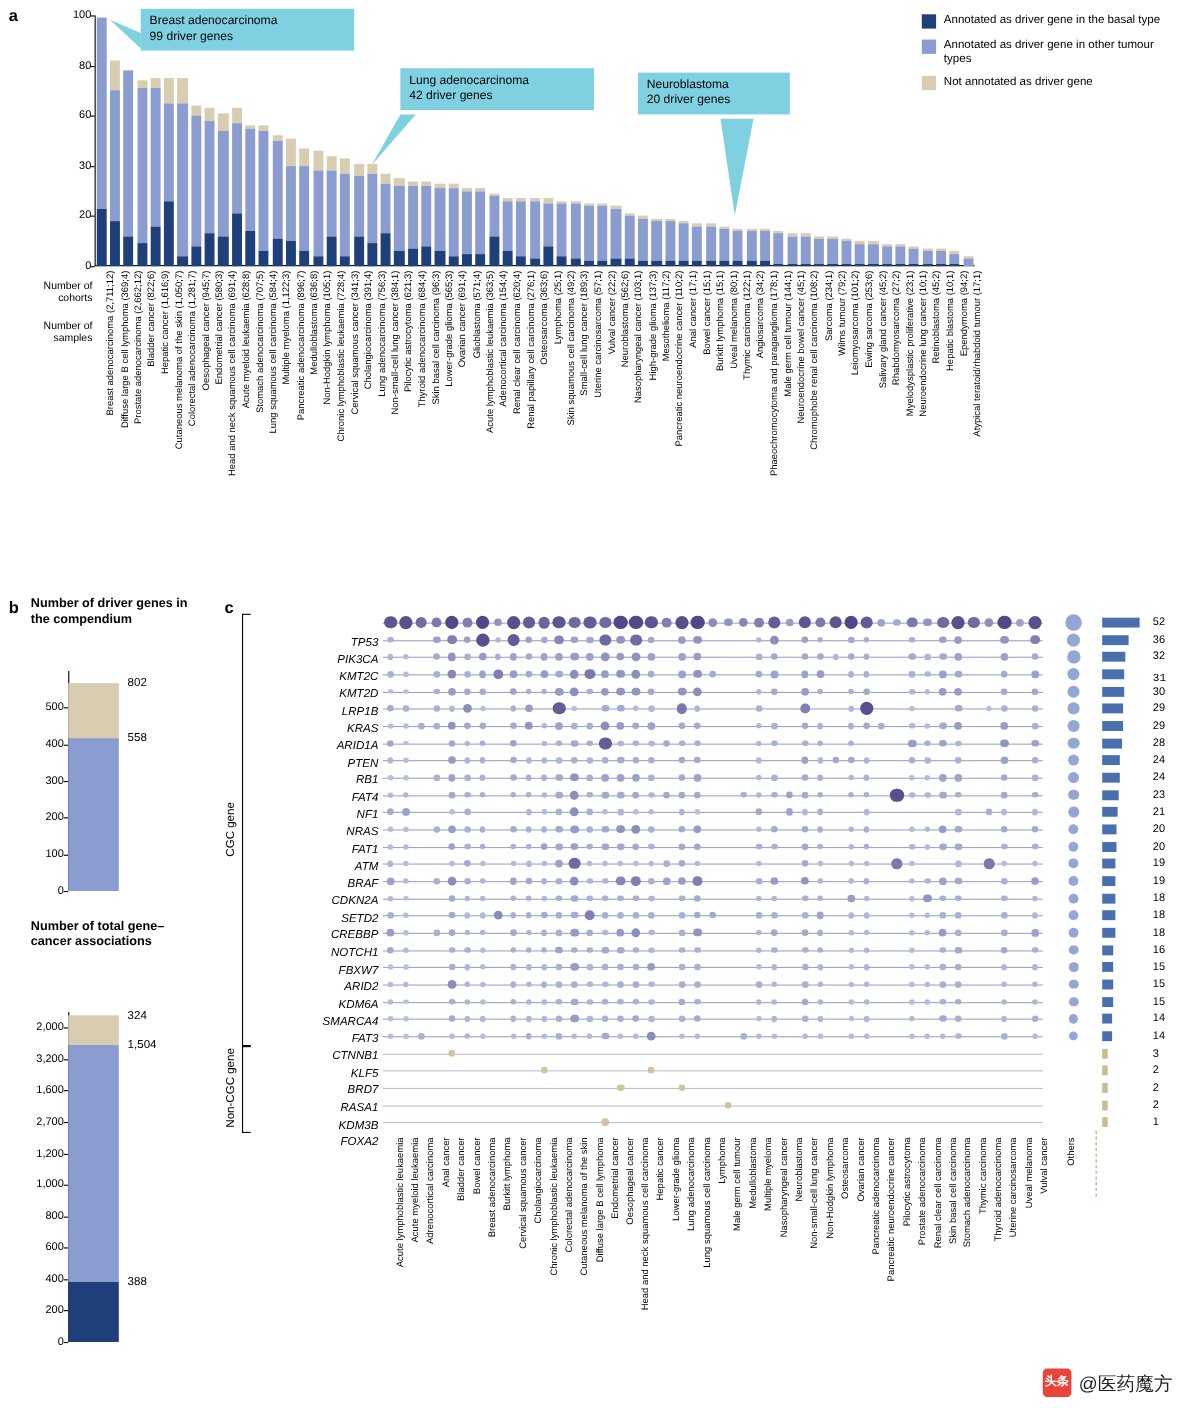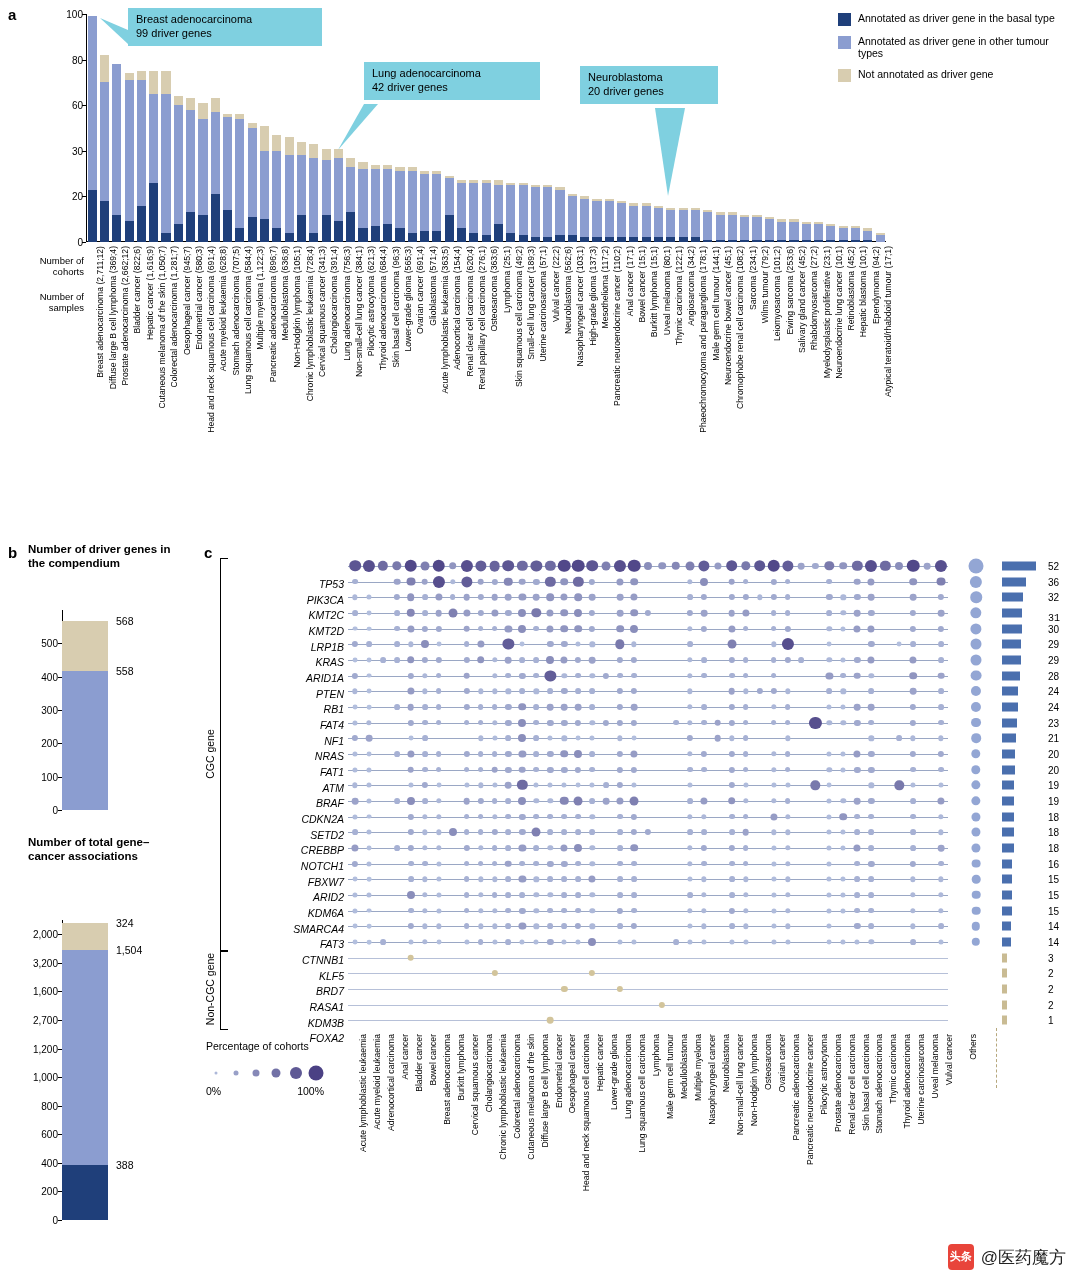--- a/index.html
+++ b/index.html
@@ -72,21 +72,21 @@
   #c-collabels{position:absolute;left:152px;top:494px;width:600px;height:1px;}
   .c-lab{position:absolute;top:0;transform-origin:left top;transform:rotate(-90deg) translate(-100%,0);font-size:8.6px;white-space:nowrap;}
   #c-otherslab{position:absolute;left:772px;top:494px;transform-origin:left top;transform:rotate(-90deg) translate(-100%,0);font-size:8.6px;white-space:nowrap;}
   #c-dashed{position:absolute;left:800px;top:488px;height:60px;border-left:1px dashed #b6a77d;}
   
   #c-legend{position:absolute;left:10px;top:500px;width:180px;border:none;}
   #c-legend .t{font-size:10.5px;line-height:1.2;}
   #c-legend .dots{position:relative;height:26px;margin-top:6px;}
   #c-legend .lab{display:flex;justify-content:space-between;font-size:10.5px;width:118px;}
   
-  #watermark{position:absolute;right:14px;bottom:10px;display:flex;align-items:center;font-size:17px;color:#222;}
+  #watermark{position:absolute;right:14px;bottom:10px;display:flex;align-items:flex-end;font-size:17px;color:#222;}
   #wm-logo{width:26px;height:26px;background:#e8443a;color:#fff;border-radius:4px;font-size:11px;display:flex;align-items:center;justify-content:center;margin-right:7px;font-weight:bold;line-height:1.05;text-align:center;}
 </style>
 </head>
 <body>
 
 <div id="panelA">
   <div class="letter panel-letter">a</div>
   <div id="a-ylabel">Number of driver genes</div>
   <div id="a-plot">
     <div class="a-axis-line" style="left:0;top:0;width:1px;height:100%;"></div>
@@ -552,21 +552,21 @@
       <div class="b-tickmark" style="top: 100px;"></div>
       <div class="b-tick" style="top: 66.6667px;">400</div>
       <div class="b-tickmark" style="top: 66.6667px;"></div>
       <div class="b-tick" style="top: 33.3333px;">500</div>
       <div class="b-tickmark" style="top: 33.3333px;"></div>
     </div>
   <div id="b-chart1">
       <div style="position: absolute; left: 0px; width: 100%; bottom: 0px; height: 138.667px; background: rgb(139, 157, 208);"></div>
       <div style="position: absolute; left: 54px; bottom: 132.667px; font-size: 10.5px; white-space: nowrap;">558</div>
       <div style="position: absolute; left: 0px; width: 100%; bottom: 138.667px; height: 50.6667px; background: rgb(216, 205, 176);"></div>
-      <div style="position: absolute; left: 54px; bottom: 183.333px; font-size: 10.5px; white-space: nowrap;">568</div>
+      <div style="position: absolute; left: 54px; bottom: 183.333px; font-size: 10.5px; white-space: nowrap;">802</div>
     </div>
   <div id="b-title2">Number of total gene–cancer associations</div>
   <div id="b-axis2">
       <div class="b-tick" style="top: 300px;">0</div>
       <div class="b-tickmark" style="top: 300px;"></div>
       <div class="b-tick" style="top: 271.429px;">200</div>
       <div class="b-tickmark" style="top: 271.429px;"></div>
       <div class="b-tick" style="top: 242.857px;">400</div>
       <div class="b-tickmark" style="top: 242.857px;"></div>
       <div class="b-tick" style="top: 214.286px;">600</div>
@@ -1549,35 +1549,20 @@
       <div class="c-lab" style="left: 512.502px;">Skin basal cell carcinoma</div>
       <div class="c-lab" style="left: 526.456px;">Stomach adenocarcinoma</div>
       <div class="c-lab" style="left: 540.409px;">Thymic carcinoma</div>
       <div class="c-lab" style="left: 554.363px;">Thyroid adenocarcinoma</div>
       <div class="c-lab" style="left: 568.316px;">Uterine carcinosarcoma</div>
       <div class="c-lab" style="left: 582.27px;">Uveal melanoma</div>
       <div class="c-lab" style="left: 596.223px;">Vulval cancer</div>
     </div>
   <div id="c-otherslab">Others</div>
   <div id="c-dashed"></div>
-  <div id="c-legend">
-    <div class="t">Percentage of cohorts</div>
-    <div class="dots" id="c-legend-dots">
-        <div class="dot" style="width: 3px; height: 3px; left: 10px; top: 14px; background: rgb(173, 184, 217);"></div>
-        <div class="dot" style="width: 5px; height: 5px; left: 30px; top: 14px; background: rgb(153, 160, 200);"></div>
-        <div class="dot" style="width: 7px; height: 7px; left: 50px; top: 14px; background: rgb(134, 136, 183);"></div>
-        <div class="dot" style="width: 9px; height: 9px; left: 70px; top: 14px; background: rgb(114, 113, 166);"></div>
-        <div class="dot" style="width: 12px; height: 12px; left: 90px; top: 14px; background: rgb(95, 89, 149);"></div>
-        <div class="dot" style="width: 15px; height: 15px; left: 110px; top: 14px; background: rgb(75, 65, 132);"></div>
-      </div>
-    <div class="lab">
-      <span>0%</span>
-      <span>100%</span>
-    </div>
-  </div>
 <div class="c-bracket" style="top: 18px; height: 391.667px;"></div>
     <div class="c-grouplabel" style="left: 0px; top: 213.833px; transform: rotate(-90deg) translate(-50%, 0px); width: 391.667px; text-align: center; transform-origin: left top; margin-left: 8px;">CGC gene</div>
     <div class="c-bracket" style="top: 409.667px; height: 78.3333px;"></div>
     <div class="c-grouplabel" style="left: 0px; top: 448.833px; transform: rotate(-90deg) translate(-50%, 0px); width: 78.3333px; text-align: center; transform-origin: left top; margin-left: 8px;">Non-CGC gene</div>
   </div>
 
 <div id="watermark">
   <div id="wm-logo">头条</div>
   <span>@医药魔方</span>
 </div>

